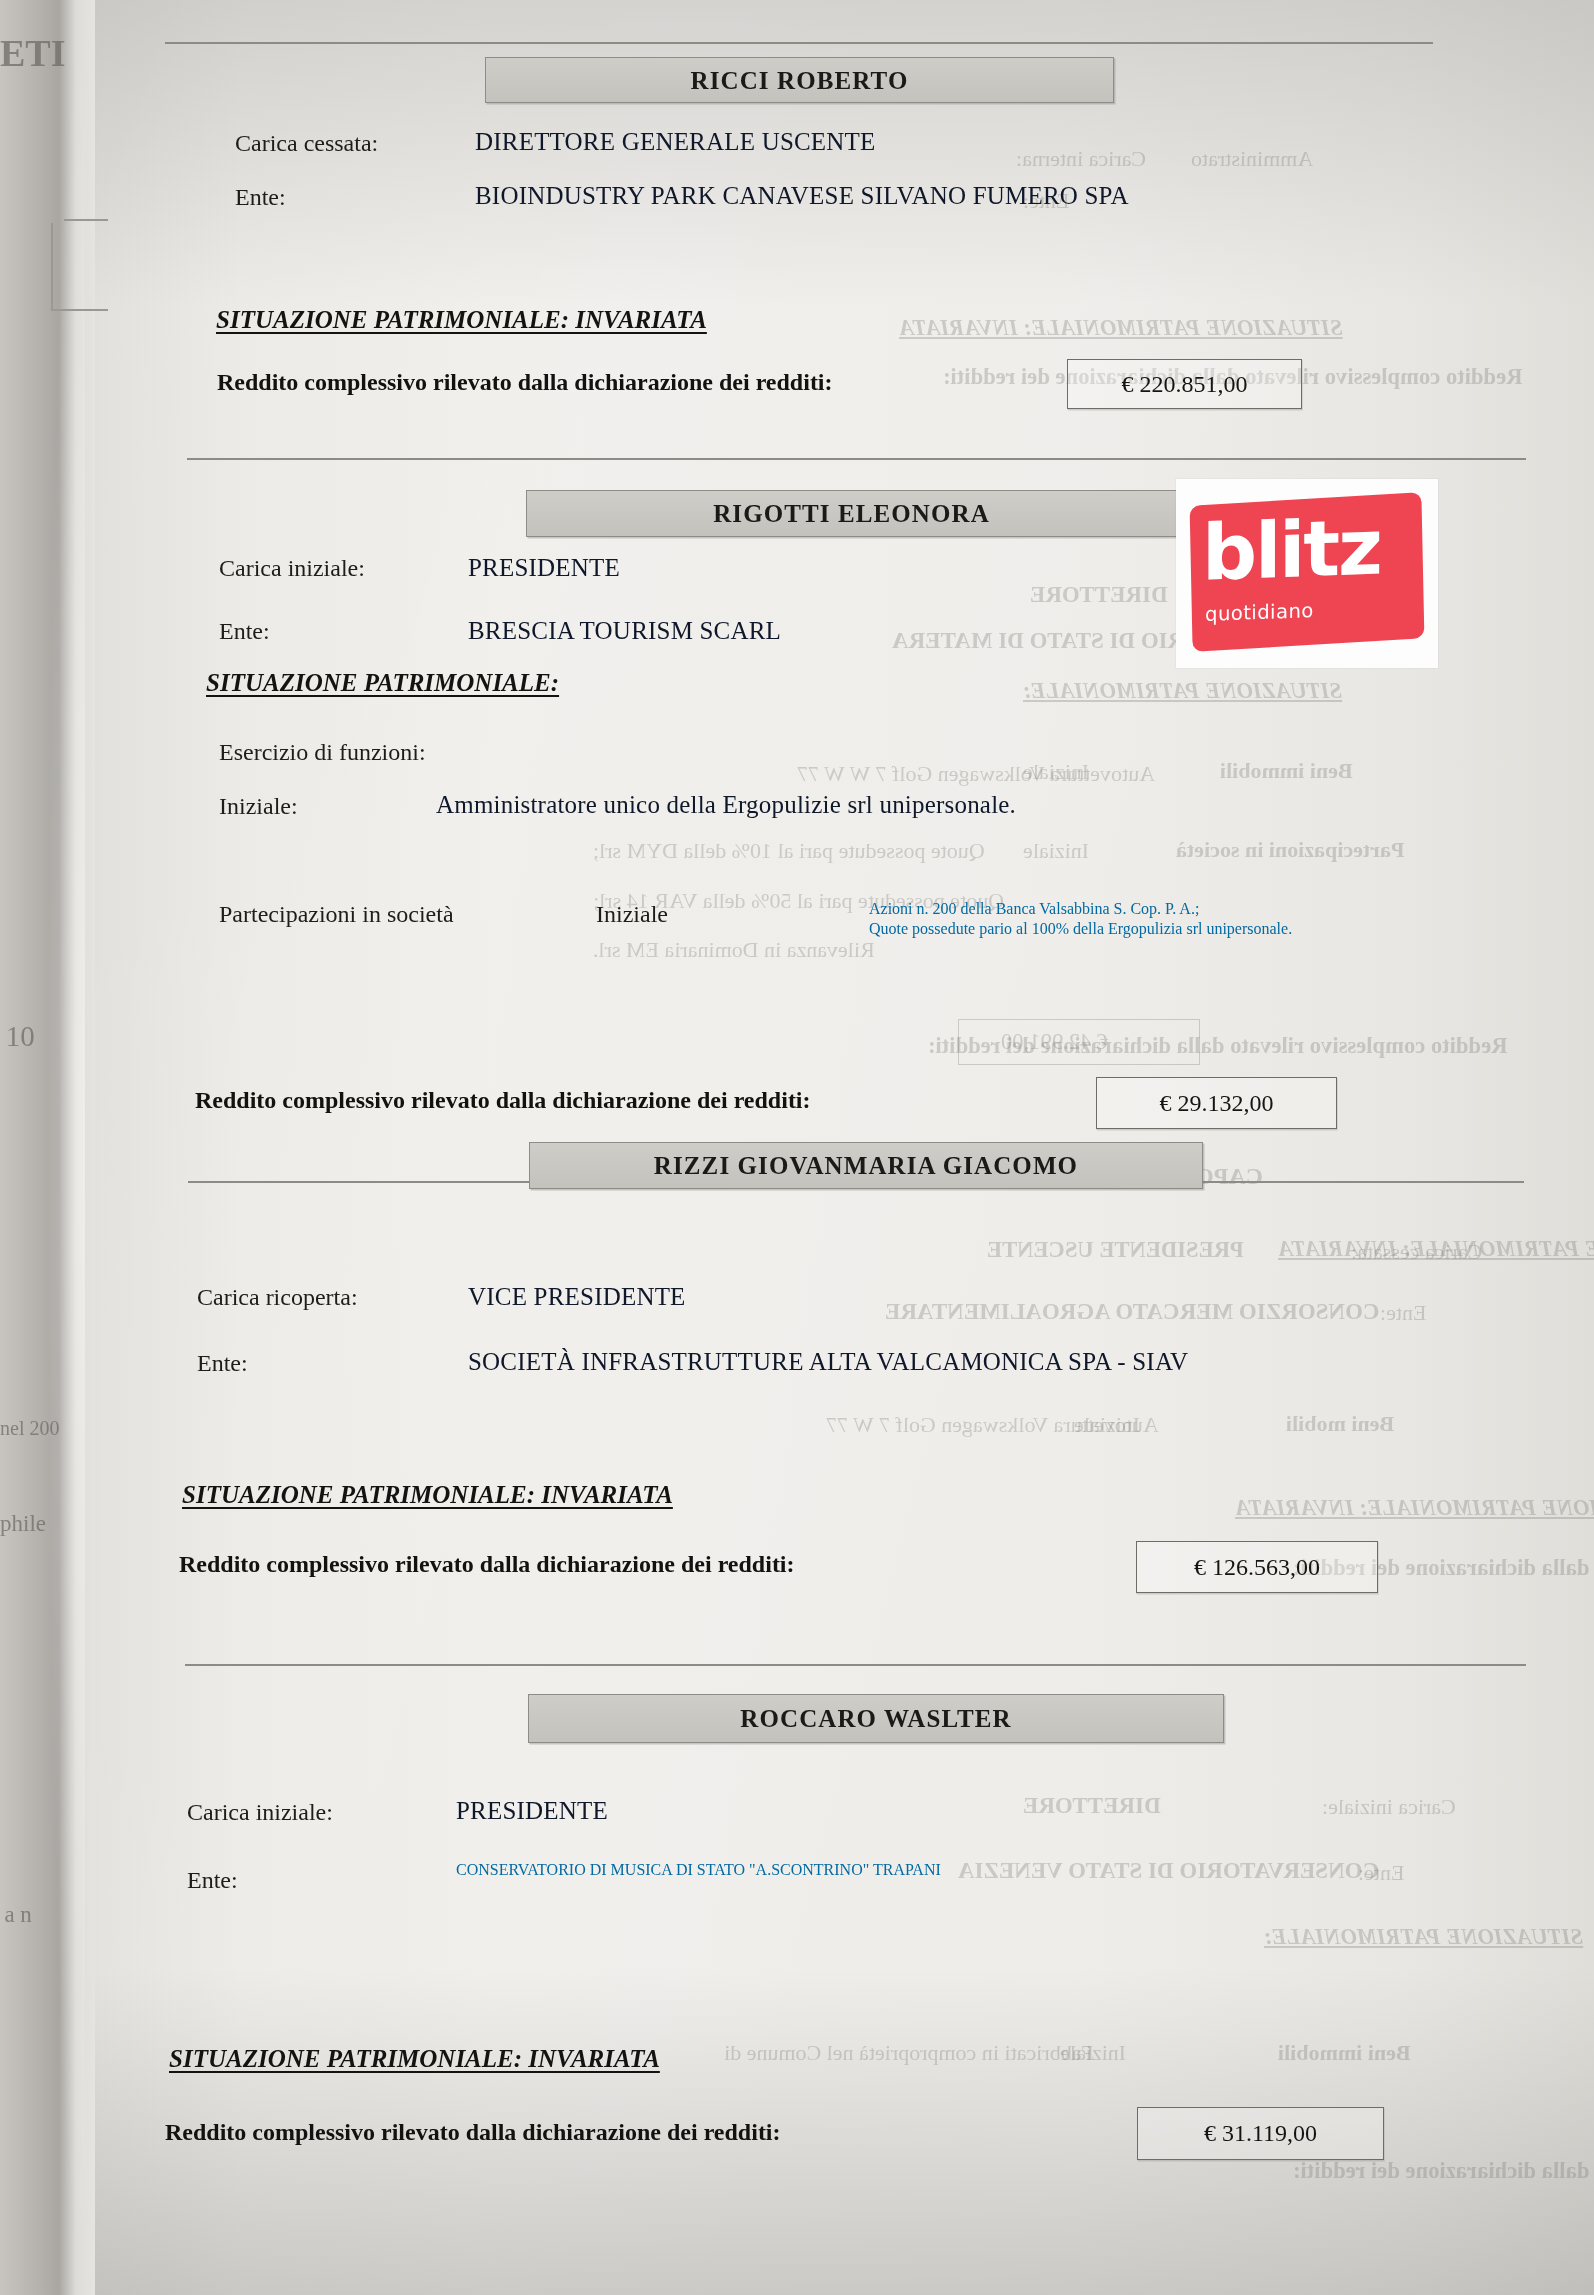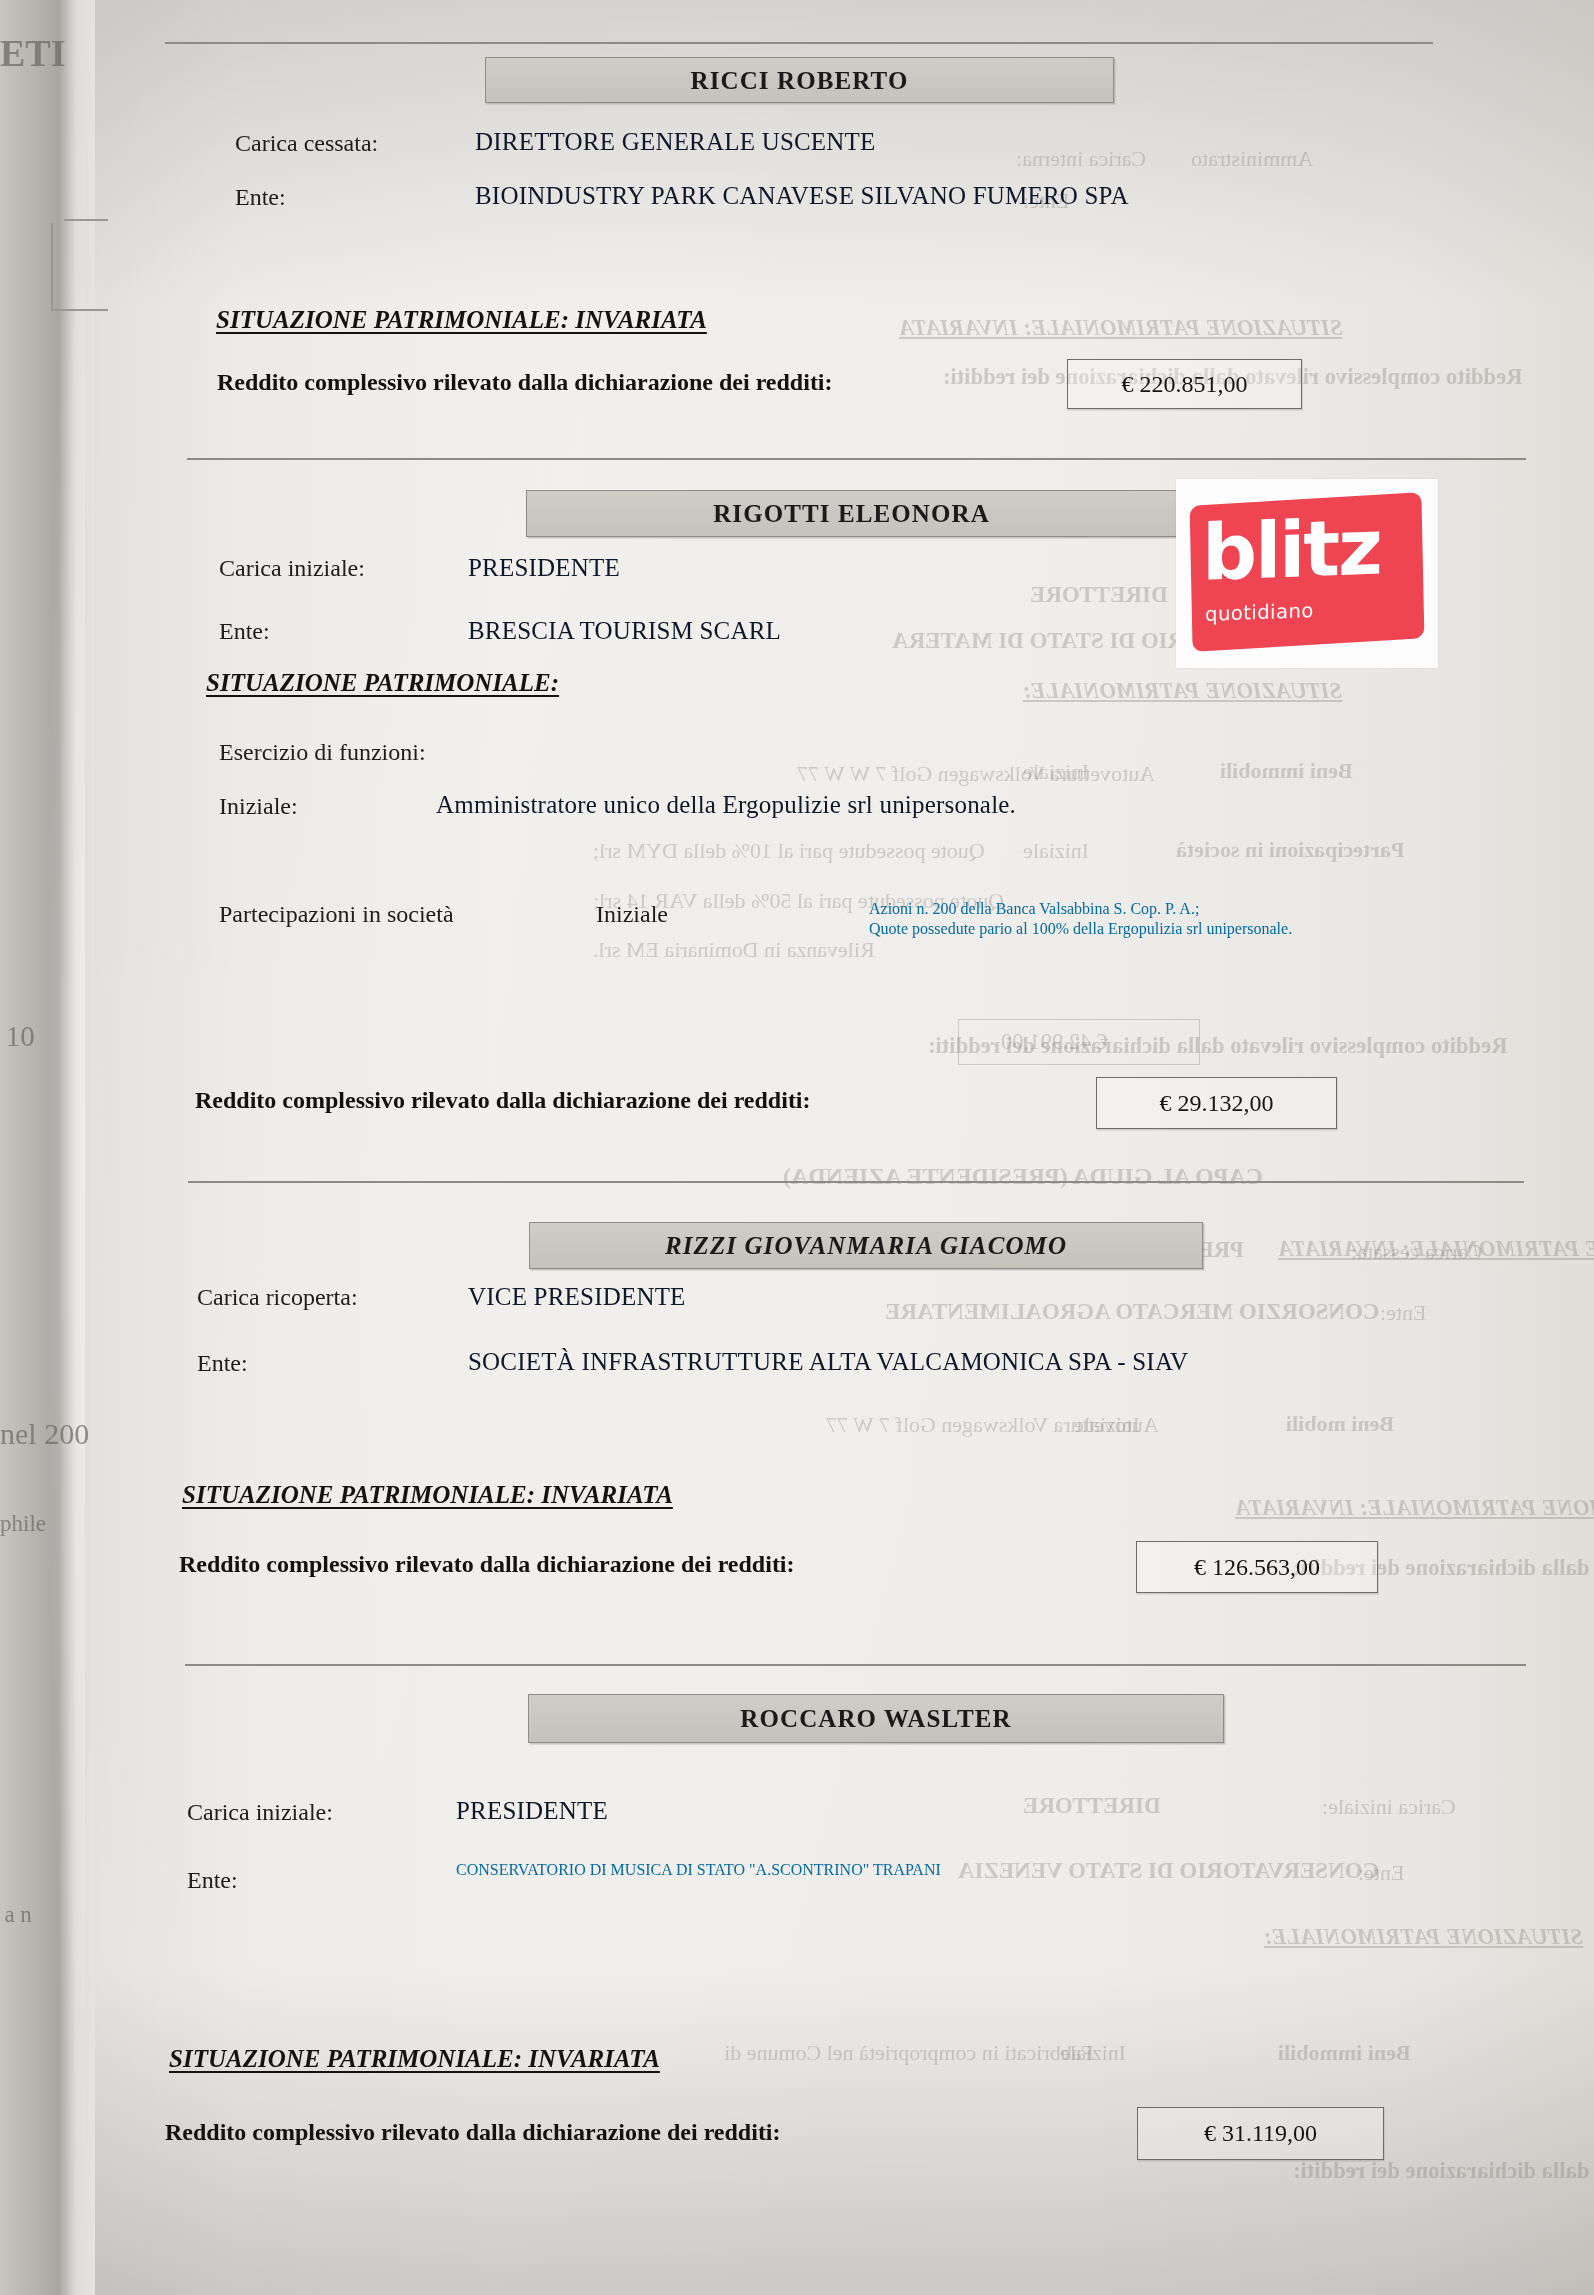--- a/index.html
+++ b/index.html
@@ -205,21 +205,21 @@
 
   <div class="spine"></div>
   <div class="spine-curve"></div>
 
   <div class="under-edge" style="left:64px; top:219px; width:44px; height:1.5px;"></div>
   <div class="under-edge" style="left:51px; top:223px; width:1.5px; height:87px;"></div>
   <div class="under-edge" style="left:51px; top:309px; width:57px; height:1.5px;"></div>
 
   <div class="under-page-text" style="left:0px; top:31px; font-size:38px; font-weight:bold;">ETI</div>
   <div class="under-page-text" style="left:5.8px; top:1020px; font-size:29px;">10</div>
-  <div class="under-page-text" style="left:0px; top:1417px; font-size:30px;">nel 200</div>
+  <div class="under-page-text" style="left:0px; top:1417px; font-size:20px;">nel 200</div>
   <div class="under-page-text" style="left:0px; top:1511px; font-size:23px;">phile</div>
   <div class="under-page-text" style="left:4.4px; top:1902px; font-size:23px;">a n</div>
 
   <div class="content">
     <div class="bleed" style="left:962px; top:146px; font-size:22px;">Carica interna:</div>
     <div class="bleed" style="left:1137px; top:146px; font-size:22px;">Amministrato</div>
     <div class="bleed" style="left:969px; top:188px; font-size:22px;">Ente:</div>
     <div class="bleed b-ital" style="left:845px; top:315px; font-size:22.6px;">SITUAZIONE PATRIMONIALE: INVARIATA</div>
     <div class="bleed b-bold" style="left:889px; top:364px; font-size:22.6px;">Reddito complessivo rilevato dalla dichiarazione dei redditi:</div>
 
@@ -304,21 +304,21 @@
     <div class="lbl" style="left:165px; top:901px;">Partecipazioni in società</div>
     <div class="lbl" style="left:542px; top:901px;">Iniziale</div>
     <div class="para" style="left:815px; top:899px; width:641px; white-space:pre-line;">Azioni n. 200 della Banca Valsabbina S. Cop. P. A.;
 Quote possedute pario al 100% della Ergopulizia srl unipersonale.</div>
 
     <div class="redd" style="left:141px; top:1087px;">Reddito complessivo rilevato dalla dichiarazione dei redditi:</div>
     <div class="amount-box" style="left:1042px; top:1077px; width:239px; height:50px;">€ 29.132,00</div>
 
     <div class="rule" style="left:134px; top:1181px; width:1336px;"></div>
 
-    <div class="name-bar" style="left:475px; top:1222px; width:672px; height:45px;font-style:italic;">RIZZI GIOVANMARIA GIACOMO</div>
+    <div class="name-bar" style="left:475px; top:1142px; width:672px; height:45px;">RIZZI GIOVANMARIA GIACOMO</div>
 
     <div class="lbl" style="left:143px; top:1284px;">Carica ricoperta:</div>
     <div class="val" style="left:414px; top:1283px;">VICE PRESIDENTE</div>
 
     <div class="lbl" style="left:143px; top:1350px;">Ente:</div>
     <div class="val" style="left:414px; top:1348px;">SOCIETÀ INFRASTRUTTURE ALTA VALCAMONICA SPA - SIAV</div>
 
     <div class="section-title" style="left:128px; top:1481px;">SITUAZIONE PATRIMONIALE: INVARIATA</div>
 
     <div class="redd" style="left:125px; top:1551px;">Reddito complessivo rilevato dalla dichiarazione dei redditi:</div>

